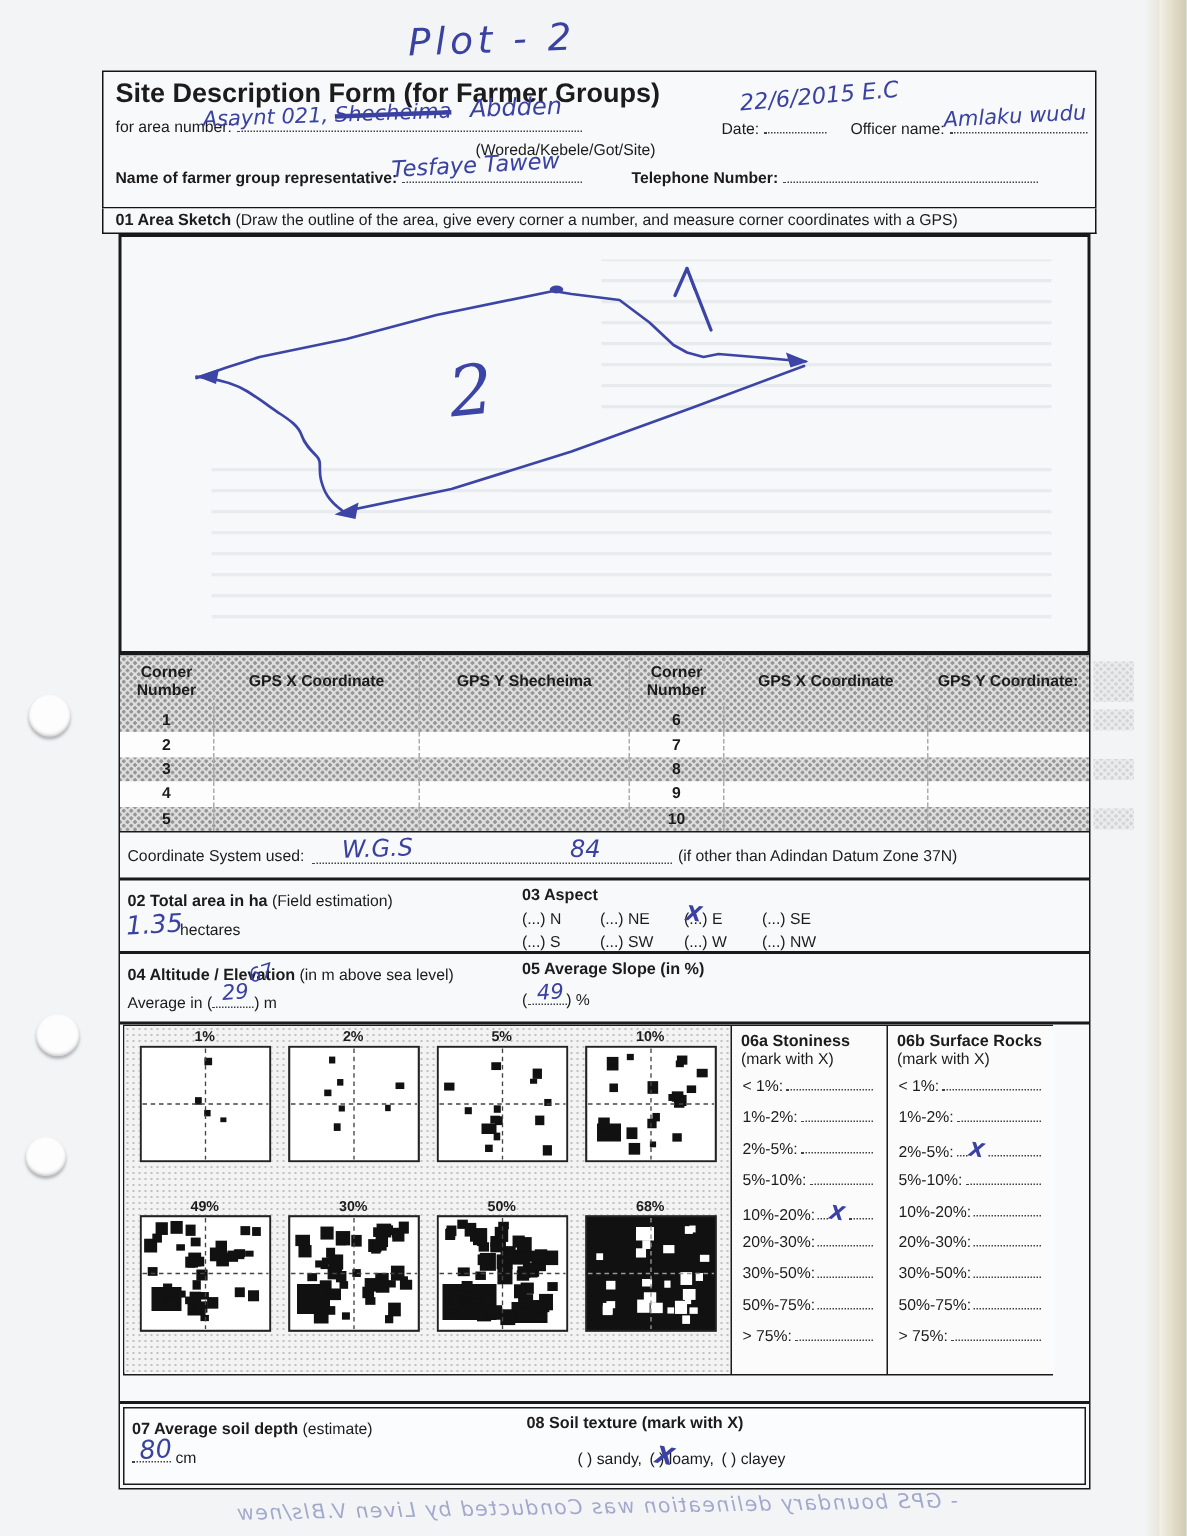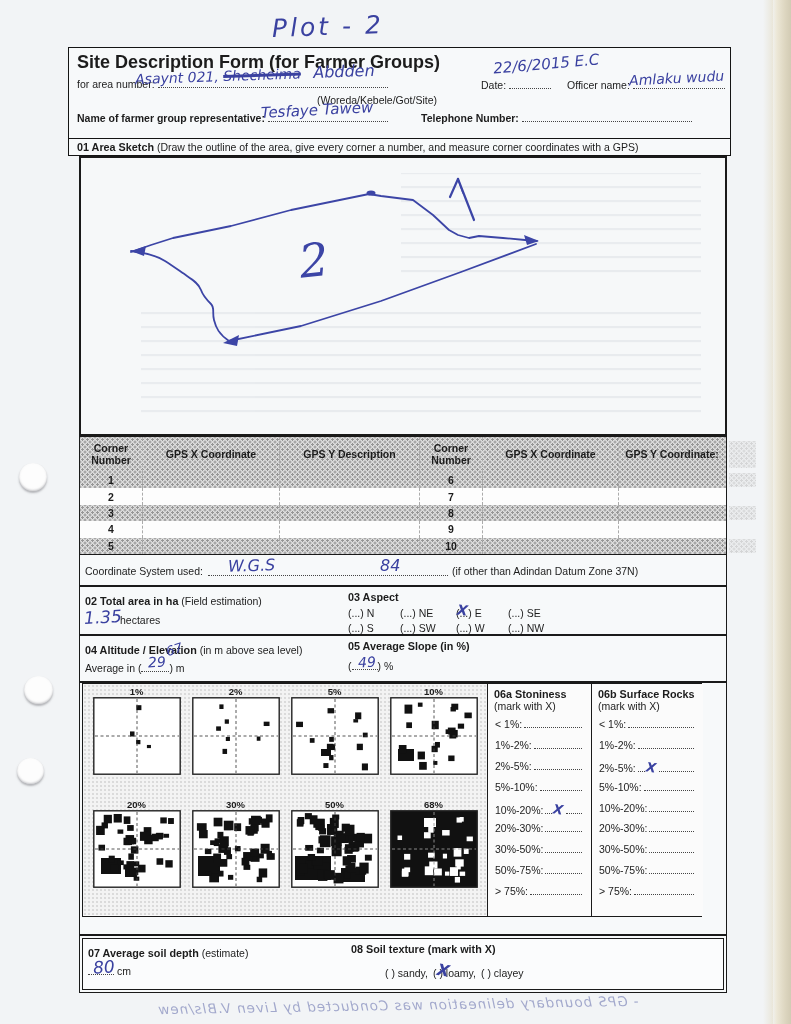--- a/index.html
+++ b/index.html
@@ -192,21 +192,21 @@
       <text x="218" y="118" font-size="46" font-family="DejaVu Serif, serif" font-style="italic" fill="#3c45a6" transform="rotate(-6 235 100)">2</text>
     </svg>
   </div>
 
   <div class="lower">
 
     <div>
         <div class="trow thead checker">
           <div class="tcell">Corner Number</div>
           <div class="tcell">GPS X Coordinate</div>
-          <div class="tcell">GPS Y Description</div>
+          <div class="tcell">GPS Y Shecheima</div>
           <div class="tcell">Corner Number</div>
           <div class="tcell">GPS X Coordinate</div>
           <div class="tcell">GPS Y Coordinate:</div>
         </div>
         <div class="trow drow checker">
           <div class="tcell cnum">1</div>
           <div class="tcell"></div>
           <div class="tcell"></div>
           <div class="tcell cnum">6</div>
           <div class="tcell"></div>
@@ -363,21 +363,21 @@
                 <rect x="41.67356530266078" y="23.78194148958186" width="7.097162046469748" height="8.43208529130411" fill="#111"></rect>
                 <rect x="58.23620678252319" y="58.50107484011123" width="6.2838997207582" height="5.585495600795816" fill="#111"></rect>
                 <rect x="59.33985788556713" y="34.621052077271045" width="6.901359358802438" height="6.886898277994858" fill="#111"></rect>
                 <rect x="27.880951531452972" y="5.586931082488183" width="4.6610567178577185" height="4.196292240681897" fill="#111"></rect>
                 <rect x="43.24750520069556" y="63.97767711564319" width="4.14776103105396" height="3.9082210294629163" fill="#111"></rect>
                 <path d="M44,2 V76" stroke="#444" stroke-width="0.9" stroke-dasharray="3,2.5" fill="none"></path>
                 <path d="M2,39 H86" stroke="#444" stroke-width="0.9" stroke-dasharray="3,2.5" fill="none"></path>
               </svg>
             </div>
             <div class="panel">
-              <div class="panel-lab">20%</div>
+              <div class="panel-lab">49%</div>
               <svg width="88" height="78">
                 <rect x="0.8" y="0.8" width="86.4" height="76.4" fill="#fff" stroke="#222" stroke-width="1.4"></rect>
                 <rect x="8" y="48" width="20" height="16" fill="#111"></rect>
                 <rect x="32" y="58" width="12" height="9" fill="#111"></rect>
                 <rect x="24.5536018149959" y="50.40754698691096" width="6.240557963959873" height="4.6446491221659585" fill="#111"></rect>
                 <rect x="20.65809705404922" y="3.9830004220188364" width="8.170431644655764" height="8.564401641815705" fill="#111"></rect>
                 <rect x="15.713039796422208" y="45.68135310301871" width="6.074485836550593" height="6.542665647712312" fill="#111"></rect>
                 <rect x="45.06151959572111" y="54.72223556093054" width="7.489973890595138" height="7.708054875565975" fill="#111"></rect>
                 <rect x="32.51698812232999" y="25.050492435681036" width="8.575885135680437" height="9.2628757886422" fill="#111"></rect>
                 <rect x="50.68758652753048" y="17.12017475706888" width="7.650438024662435" height="9.149773538892433" fill="#111"></rect>

